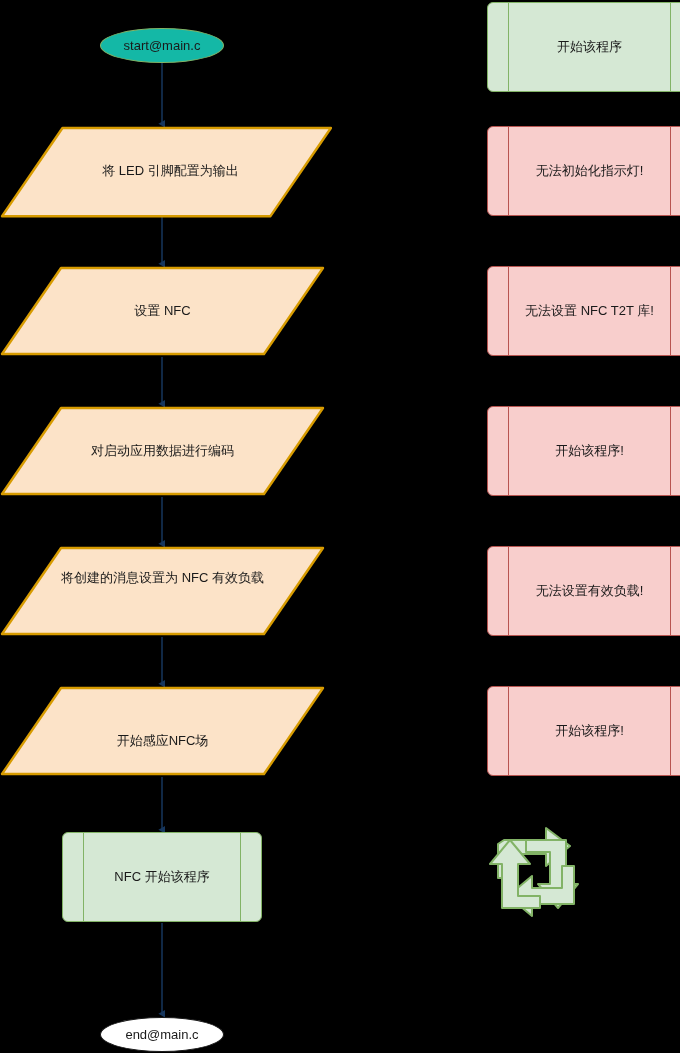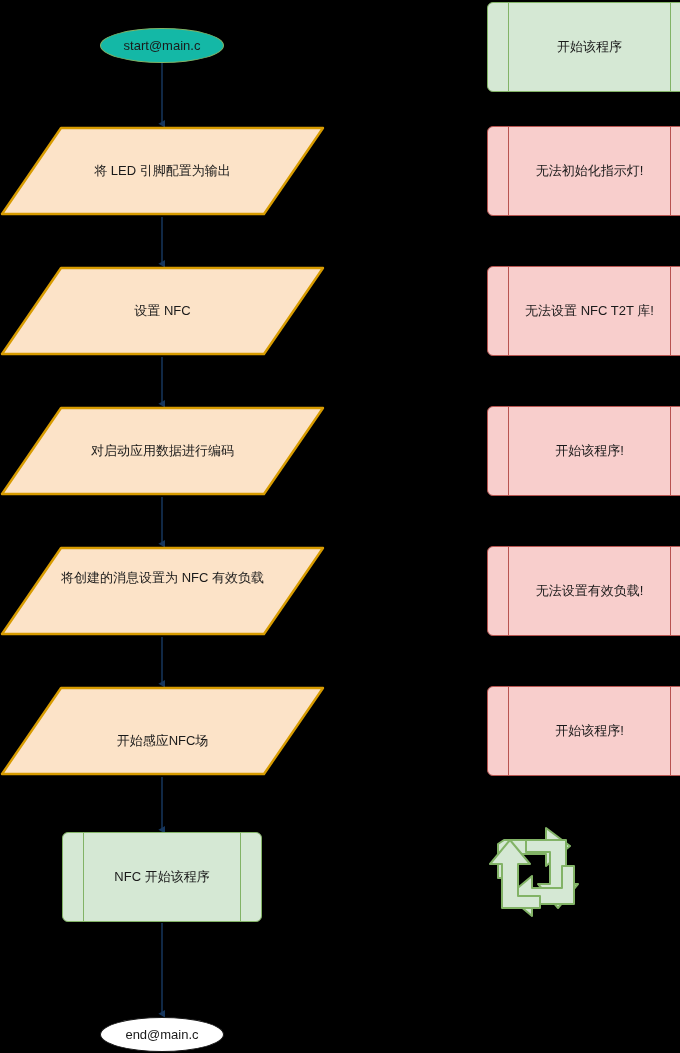--- a/index.html
+++ b/index.html
@@ -116,21 +116,21 @@
       <line x1="162" y1="637" x2="162" y2="684"></line>
       <line x1="162" y1="777" x2="162" y2="830"></line>
       <line x1="162" y1="923" x2="162" y2="1014"></line>
     </g>
   </svg>
 
   <div class="terminator start" style="left:100px; top:28px; width:124px; height:35px;">
     <span class="label">start@main.c</span>
   </div>
 
-  <div class="parallelogram" style="left:0px; top:126px; width:325px; height:90px;">
+  <div class="parallelogram" style="left:0px; top:126px; width:325px; height:90px;padding-left:8px;">
     <svg class="shape" viewBox="0 0 325 90" preserveAspectRatio="none">
       <path d="M61,2 L323,2 L264,88 L2,88 Z" fill="#fce3c8" stroke="#d79b00" stroke-width="2.4" stroke-linejoin="round"></path>
     </svg>
     <span class="label">将 LED 引脚配置为输出</span>
   </div>
 
   <div class="parallelogram" style="left:0px; top:266px; width:325px; height:90px;">
     <svg class="shape" viewBox="0 0 325 90" preserveAspectRatio="none">
       <path d="M61,2 L323,2 L264,88 L2,88 Z" fill="#fce3c8" stroke="#d79b00" stroke-width="2.4" stroke-linejoin="round"></path>
     </svg>

